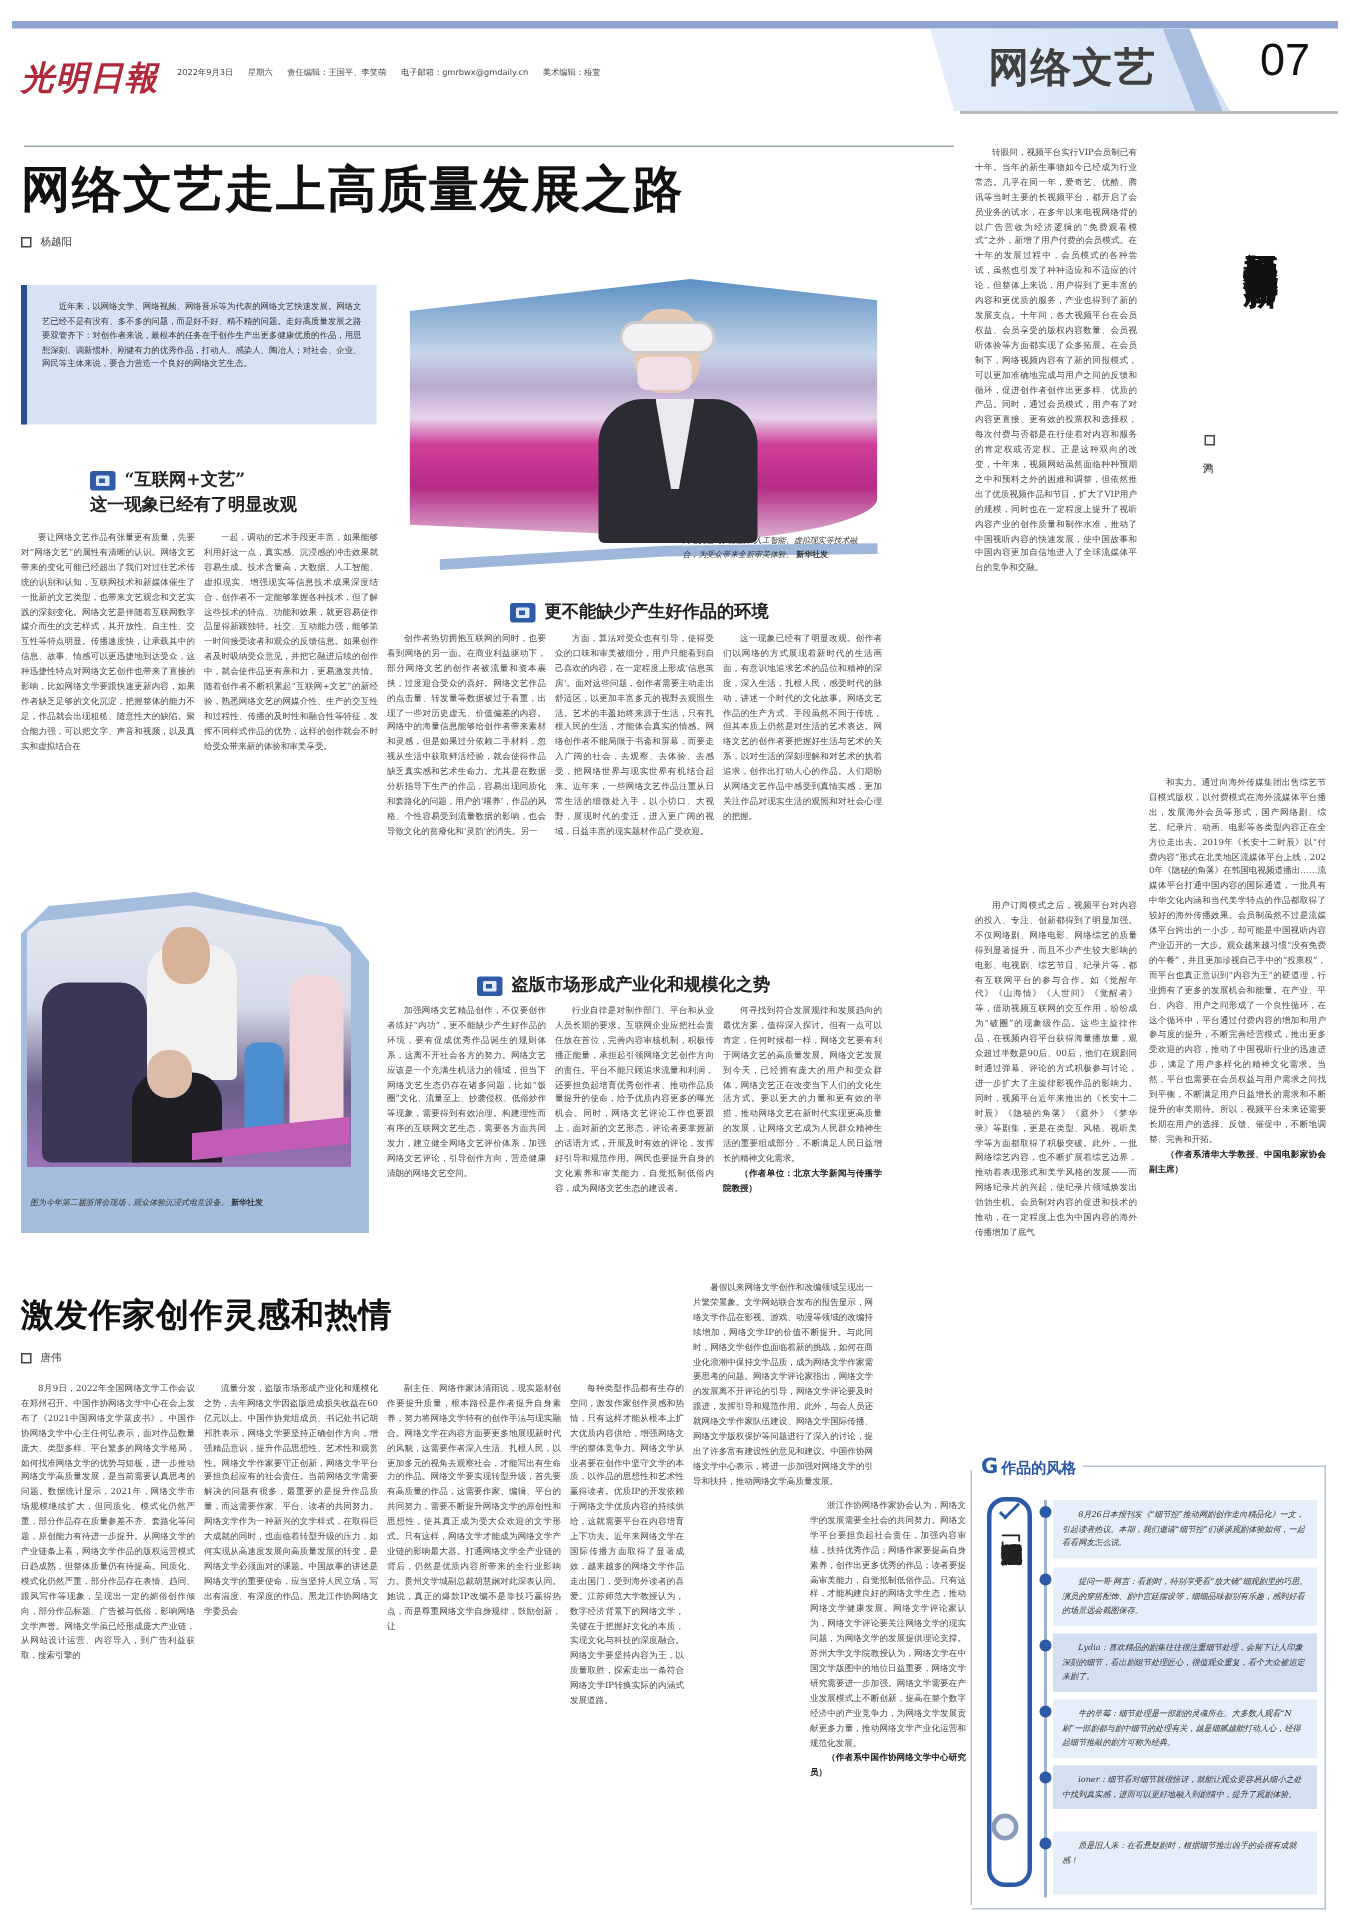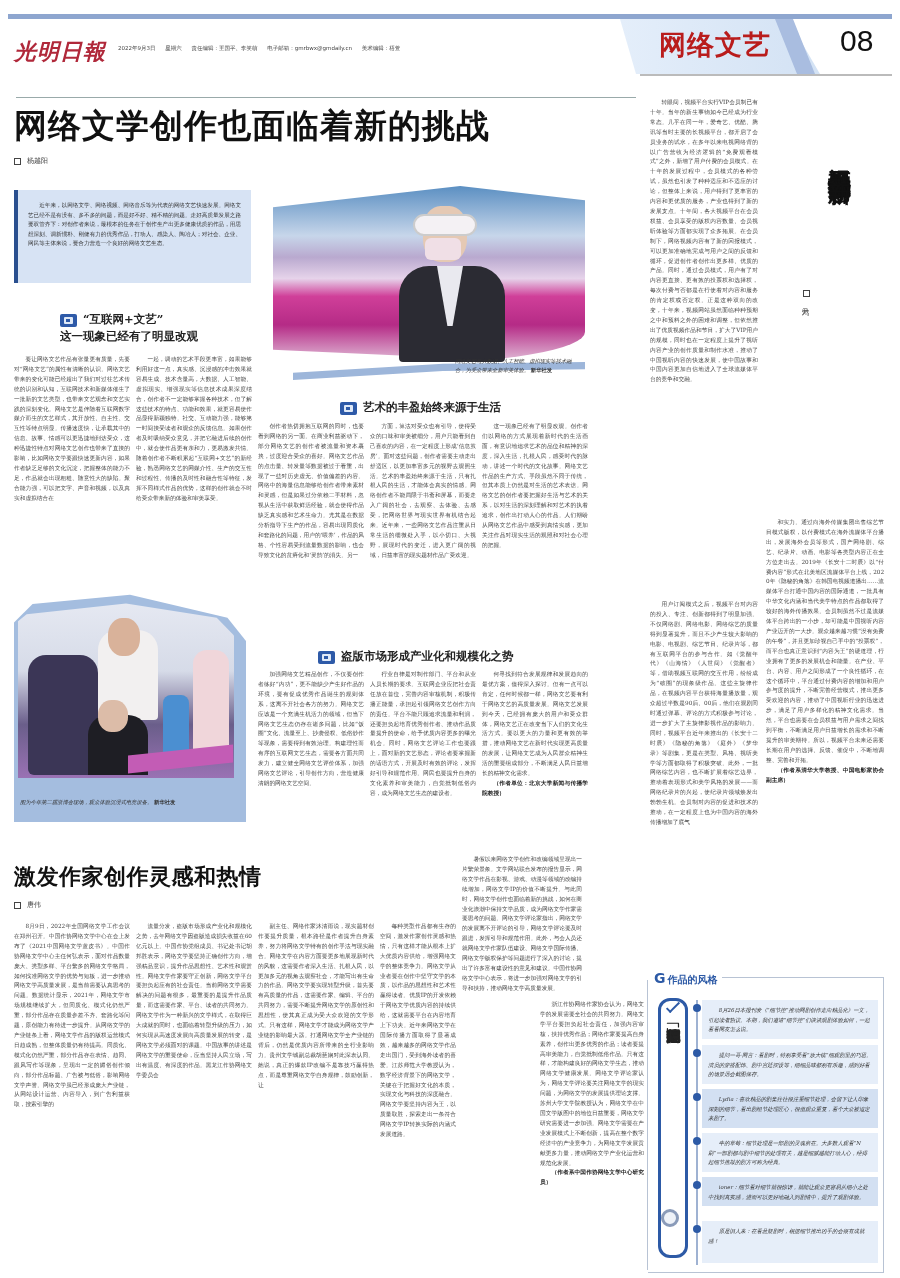--- a/index.html
+++ b/index.html
@@ -8,21 +8,21 @@
 
   
   .topbar { position: absolute; left: 8px; top: 14px; width: 884px; height: 5px; background: #8ea6cf; }
   .masthead { position: absolute; left: 8px; top: 33px; width: 884px; height: 56px; text-align: center; }
   .logo { position: absolute; left: 6px; top: 4px; font-family: "DejaVu Serif", serif; font-style: italic; font-weight: bold; font-size: 22px; color: #b0283a; letter-spacing: 1px; }
   .meta { position: absolute; left: 110px; top: 12px; font-family: "DejaVu Sans", sans-serif; font-size: 5.5px; color: #444; white-space: nowrap; }
   .meta span { margin-right: 8px; }
   .mast-rule { position: absolute; left: 8px; top: 64px; width: 620px; height: 1px; background: #9aa; }
   .section-tab { position: absolute; left: 620px; top: 19px; width: 200px; height: 55px; background: linear-gradient(90deg,#e4eefa,#d3e2f4); clip-path: polygon(0 0, 84% 0, 100% 100%, 8% 100%); }
   .section-tab-stripe { position: absolute; left: 775px; top: 19px; width: 40px; height: 55px; background: #a9bde0; clip-path: polygon(0 0, 45% 0, 100% 100%, 55% 100%); }
-  .section-title { position: absolute; left: 640px; top: 27px; width: 150px; text-align: center; font-family: "DejaVu Serif", serif; font-weight: bold; font-size: 27px; color: #b91c1c; letter-spacing: 1px; }
+  .section-title { position: absolute; left: 640px; top: 27px; width: 150px; text-align: center; font-family: "DejaVu Serif", serif; font-weight: bold; font-size: 27px; color: #404040; letter-spacing: 1px; }
   .page-num { position: absolute; left: 840px; top: 24px; font-family: "Liberation Sans", sans-serif; font-size: 30px; color: #111; }
   .tab-rule { position: absolute; left: 640px; top: 74px; width: 252px; height: 2px; background: #bbb; }
 
   
   .headline { position: absolute; left: 14px; top: 104px; font-family: "DejaVu Serif", serif; font-weight: 900; font-size: 33px; color: #111; letter-spacing: 1px; }
   .byline { position: absolute; left: 14px; top: 156px; font-size: 7px; color: #444; font-family: "DejaVu Sans", sans-serif; }
   .byline .box, .byline2 .box, .vbyline .box { display: inline-block; width: 7px; height: 7px; border: 1px solid #444; margin-right: 6px; vertical-align: middle; }
 
   
   .abstract { position: absolute; left: 14px; top: 190px; width: 237px; height: 93px; background: #d7e3f4; border-left: 4px solid #2a4f8f; padding: 11px 10px 0 10px; }
@@ -106,24 +106,24 @@
     <span>星期六</span>
     <span>责任编辑：王国平、李笑萌</span>
     <span>电子邮箱：gmrbwx@gmdaily.cn</span>
     <span>美术编辑：梧萱</span>
   </div>
   <div class="mast-rule"></div>
 </div>
 <div class="section-tab"></div>
 <div class="section-tab-stripe"></div>
 <div class="section-title">网络文艺</div>
-<div class="page-num">08</div>
+<div class="page-num">07</div>
 <div class="tab-rule"></div>
 
-<h1 class="headline">网络文学创作也面临着新的挑战</h1>
+<h1 class="headline">网络文艺走上高质量发展之路</h1>
 <div class="byline"><span class="box"></span><span>杨越阳</span></div>
 
 <div class="abstract">
   <p>近年来，以网络文学、网络视频、网络音乐等为代表的网络文艺快速发展。网络文艺已经不是有没有、多不多的问题，而是好不好、精不精的问题。走好高质量发展之路要双管齐下：对创作者来说，最根本的任务在于创作生产出更多健康优质的作品，用思想深刻、调新惯朴、刚健有力的优秀作品，打动人、感染人、陶冶人；对社会、企业、网民等主体来说，要合力营造一个良好的网络文艺生态。</p>
 </div>
 
 <div class="subhead sh1">
   <div><span class="ico"></span><span>“互联网+文艺”</span></div>
   <div>这一现象已经有了明显改观</div>
 </div>
@@ -141,21 +141,21 @@
     <div class="suit"></div>
     <div class="shirt"></div>
     <div class="head"></div>
     <div class="vr"></div>
     <div class="mask"></div>
   </div>
   <div class="wave"></div>
 </div>
 <div class="caption1"><span>网络文艺与大数据、人工智能、虚拟现实等技术融合，为受众带来全新审美体验。</span> <b>新华社发</b></div>
 
-<div class="subhead sh2"><span class="ico"></span><span>艺术的丰盈始终来源于生活</span></div>
+<div class="subhead sh2"><span class="ico"></span><span>更不能缺少产生好作品的环境</span></div>
 
 <div class="col" style="left:258px;top:422px;width:106px;height:208px;">
     <p>创作者热切拥抱互联网的同时，也要看到网络的另一面。在商业利益驱动下，部分网络文艺的创作者被流量和资本裹挟，过度迎合受众的喜好。网络文艺作品的点击量、转发量等数据被过于看重，出现了一些对历史虚无、价值偏差的内容。网络中的海量信息能够给创作者带来素材和灵感，但是如果过分依赖二手材料，忽视从生活中获取鲜活经验，就会使得作品缺乏真实感和艺术生命力。尤其是在数据分析指导下生产的作品，容易出现同质化和套路化的问题，用户的‘喂养’，作品的风格、个性容易受到流量数据的影响，也会导致文化的贫瘠化和‘灵韵’的消失。另一</p>
   </div>
 <div class="col" style="left:370px;top:422px;width:106px;height:208px;">
     <p>方面，算法对受众也有引导，使得受众的口味和审美被细分，用户只能看到自己喜欢的内容，在一定程度上形成‘信息茧房’。面对这些问题，创作者需要主动走出舒适区，以更加丰富多元的视野去观照生活。艺术的丰盈始终来源于生活，只有扎根人民的生活，才能体会真实的情感。网络创作者不能局限于书斋和屏幕，而要走入广阔的社会，去观察、去体验、去感受，把网络世界与现实世界有机结合起来。近年来，一些网络文艺作品注重从日常生活的细微处入手，以小切口、大视野，展现时代的变迁，进入更广阔的视域，日益丰富的现实题材作品广受欢迎。</p>
   </div>
 <div class="col" style="left:482px;top:422px;width:106px;height:208px;">
     <p>这一现象已经有了明显改观。创作者们以网络的方式展现着新时代的生活画面，有意识地追求艺术的品位和精神的深度，深入生活，扎根人民，感受时代的脉动，讲述一个时代的文化故事。网络文艺作品的生产方式、手段虽然不同于传统，但其本质上仍然是对生活的艺术表达。网络文艺的创作者要把握好生活与艺术的关系，以对生活的深刻理解和对艺术的执着追求，创作出打动人心的作品。人们期盼从网络文艺作品中感受到真情实感，更加关注作品对现实生活的观照和对社会心理的把握。</p>
   </div>

